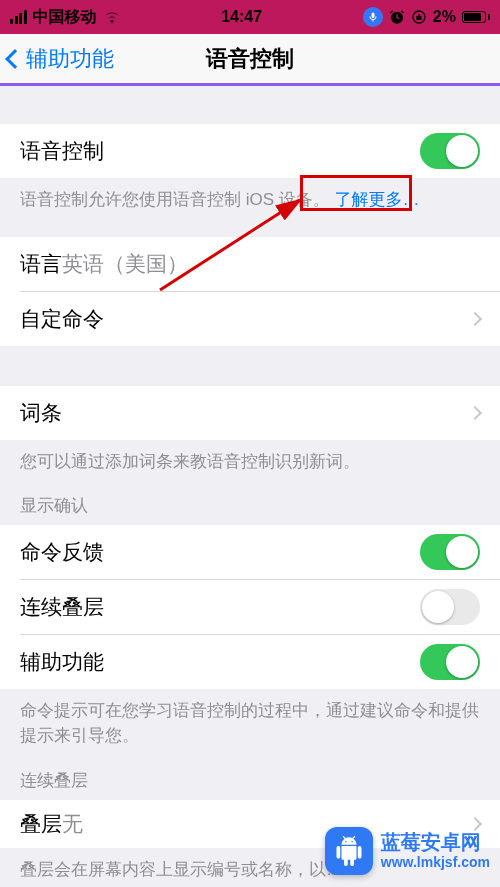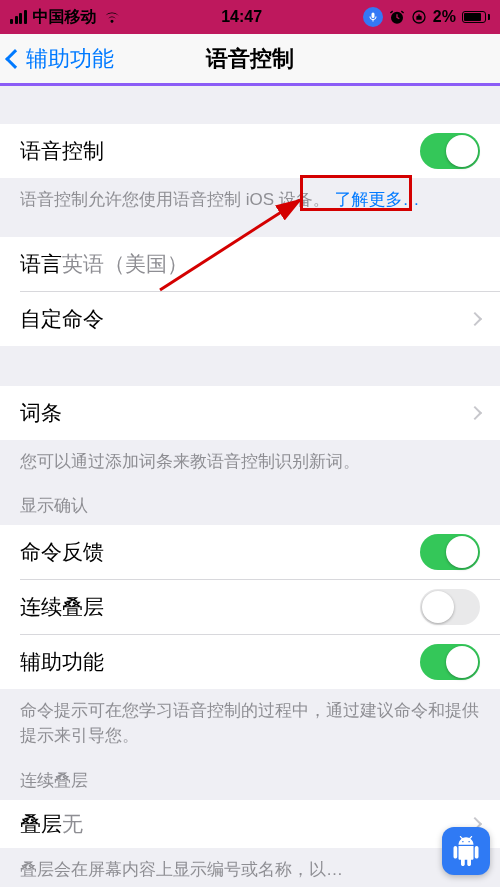--- a/index.html
+++ b/index.html
@@ -298,13 +298,17 @@
     </defs>
   <line x1="10" y1="100" x2="150" y2="10" stroke="#d40000" stroke-width="3" marker-end="url(#ah)"></line>
 </svg>
 
 <div class="watermark">
   <div class="wm-icon">
     <svg viewBox="0 0 24 24">
         <path d="M6 18c0 .55.45 1 1 1h1v3.5c0 .83.67 1.5 1.5 1.5s1.5-.67 1.5-1.5V19h2v3.5c0 .83.67 1.5 1.5 1.5s1.5-.67 1.5-1.5V19h1c.55 0 1-.45 1-1V8H6v10zM3.5 8C2.67 8 2 8.67 2 9.5v7c0 .83.67 1.5 1.5 1.5S5 17.33 5 16.5v-7C5 8.67 4.33 8 3.5 8zm17 0c-.83 0-1.5.67-1.5 1.5v7c0 .83.67 1.5 1.5 1.5s1.5-.67 1.5-1.5v-7c0-.83-.67-1.5-1.5-1.5zM15.53 2.16l1.3-1.3c.2-.2.2-.51 0-.71-.2-.2-.51-.2-.71 0l-1.48 1.48C13.85 1.23 12.95 1 12 1s-1.85.23-2.64.63L7.88.15c-.2-.2-.51-.2-.71 0-.2.2-.2.51 0 .71l1.31 1.31C6.97 3.26 6 5.01 6 7h12c0-1.99-.97-3.75-2.47-4.84zM10 5H9V4h1v1zm5 0h-1V4h1v1z"></path>
       </svg>
   </div>
+  <div class="wm-text">
+    <span class="wm-name">蓝莓安卓网</span>
+    <span class="wm-url">www.lmkjsf.com</span>
+  </div>
 </div>
 
 </body></html>

